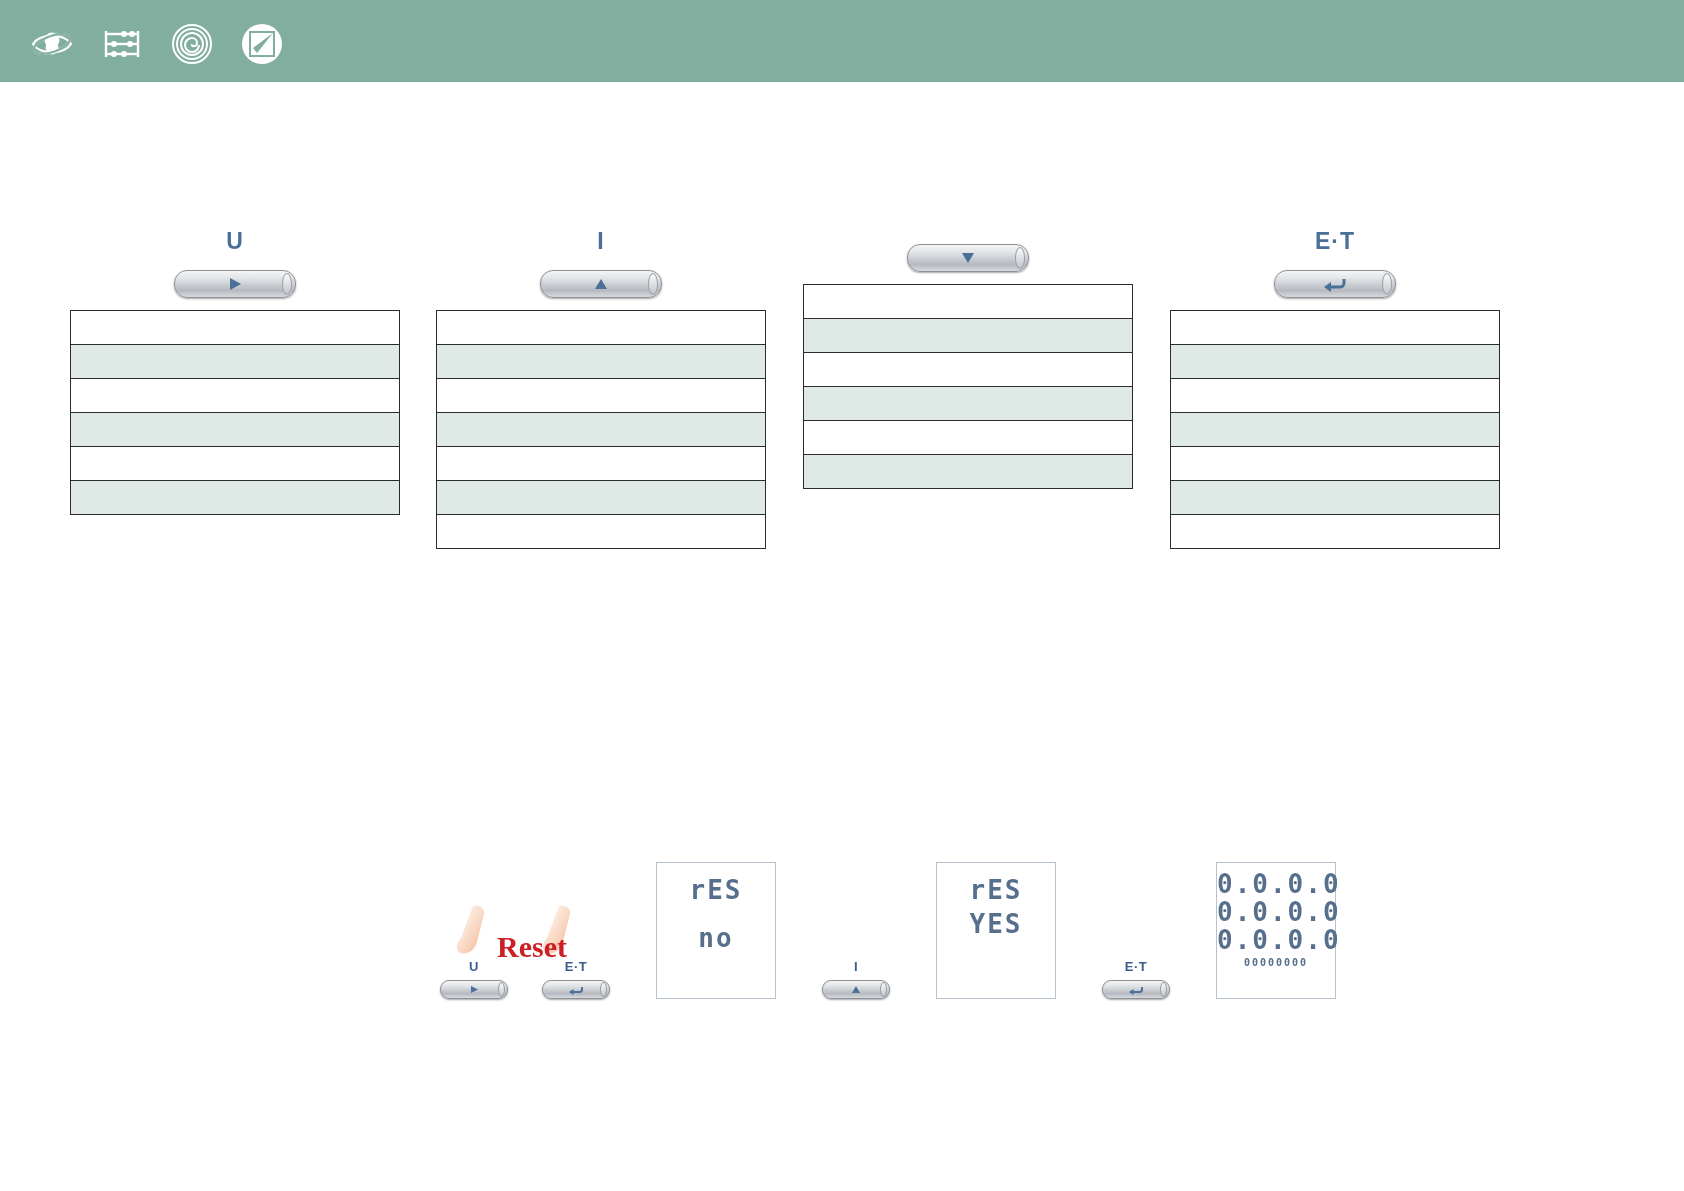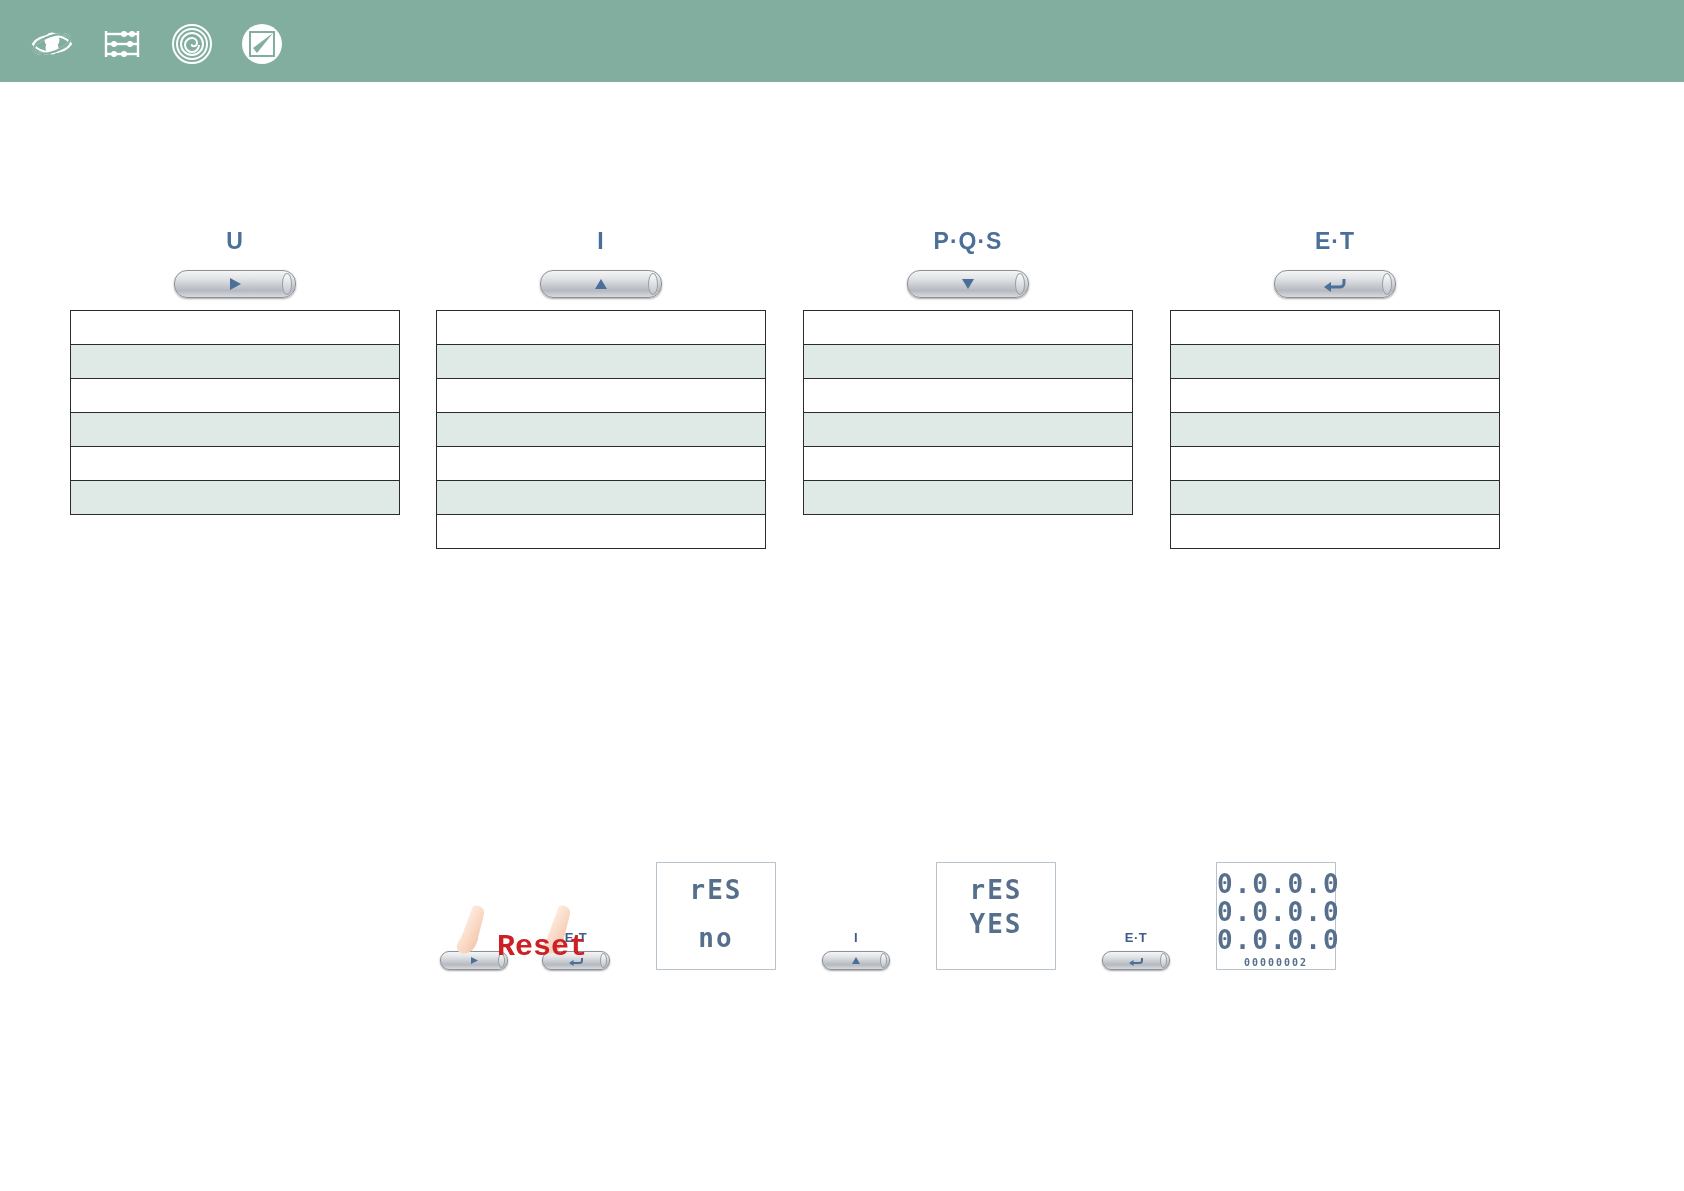--- a/index.html
+++ b/index.html
@@ -70,21 +70,21 @@
   .mini{display:flex;flex-direction:column;align-items:center;}
   .mini .lbl{
     color:#3c5f8a;font-weight:bold;font-size:13px;letter-spacing:.5px;
     margin-bottom:6px;text-align:center;
   }
   .mini .pill.small{width:66px;height:17px;border-radius:9px;}
   .mini .pill.small::after{width:7px;right:2px;top:1px;bottom:1px;}
 
   
   .lcd{
-    width:120px;height:108px;
+    width:120px;height:137px;
     border:1px solid #b7c2cc;
     background:#ffffff;
     position:relative;
     box-sizing:border-box;
   }
   .lcd .seg{
     position:absolute;left:0;right:0;text-align:center;
     font-family:"DejaVu Sans Mono", monospace;
     color:#566f8c;
     font-weight:bold;
@@ -93,21 +93,21 @@
 
   
   .seg-lg{font-size:26px;}
   .seg-sm{font-size:10px;letter-spacing:0px;}
 
   
   #resetGroup{position:absolute;left:455px;top:896px;width:200px;height:80px;}
   #resetWord{
     position:absolute;left:497px;top:930px;
     color:#cc2026;font-weight:bold;font-size:30px;
-    font-family:Liberation Mono, monospace;
+    font-family:Liberation Serif, serif;
   }
   .spacer{width:46px;}
   .spacer-sm{width:34px;}
 </style>
 </head>
 <body>
 
 <div id="topbar">
   <div class="icons">
 
@@ -203,21 +203,20 @@
     <div class="r alt"></div>
     <div class="r"></div>
     <div class="r alt"></div>
     <div class="r"></div>
     <div class="r alt"></div>
     <div class="r"></div>
   </div>
 </div>
 
 <div class="col" id="col2" style="left:803px;width:330px;">
-  <div class="col-title">P·Q·S</div>
   <div class="btn-wrap">
     <div class="pill">
       <span class="glyph">
         <svg width="16" height="14" viewBox="0 0 16 14">
             <polygon points="2,2 14,2 8,12" fill="#4a6f99"></polygon>
           </svg>
       </span>
     </div>
   </div>
   <div class="rows">
@@ -320,21 +319,21 @@
       </span>
     </div>
   </div>
 
   <div class="spacer"></div>
 
   <div class="lcd">
     <span class="seg seg-lg" style="top:6px;">0.0.0.0</span>
     <span class="seg seg-lg" style="top:34px;">0.0.0.0</span>
     <span class="seg seg-lg" style="top:62px;">0.0.0.0</span>
-    <span class="seg seg-sm" style="top:94px;">00000002</span>
+    <span class="seg seg-sm" style="top:94px;">00000000</span>
   </div>
 
 </div>
 
 <div id="resetGroup">
   <svg width="200" height="80" viewBox="0 0 200 80">
     <defs>
       <linearGradient id="skin" x1="0" y1="0" x2="1" y2="1">
         <stop offset="0%" stop-color="#ffffff"></stop>
         <stop offset="45%" stop-color="#fbe0cf"></stop>

